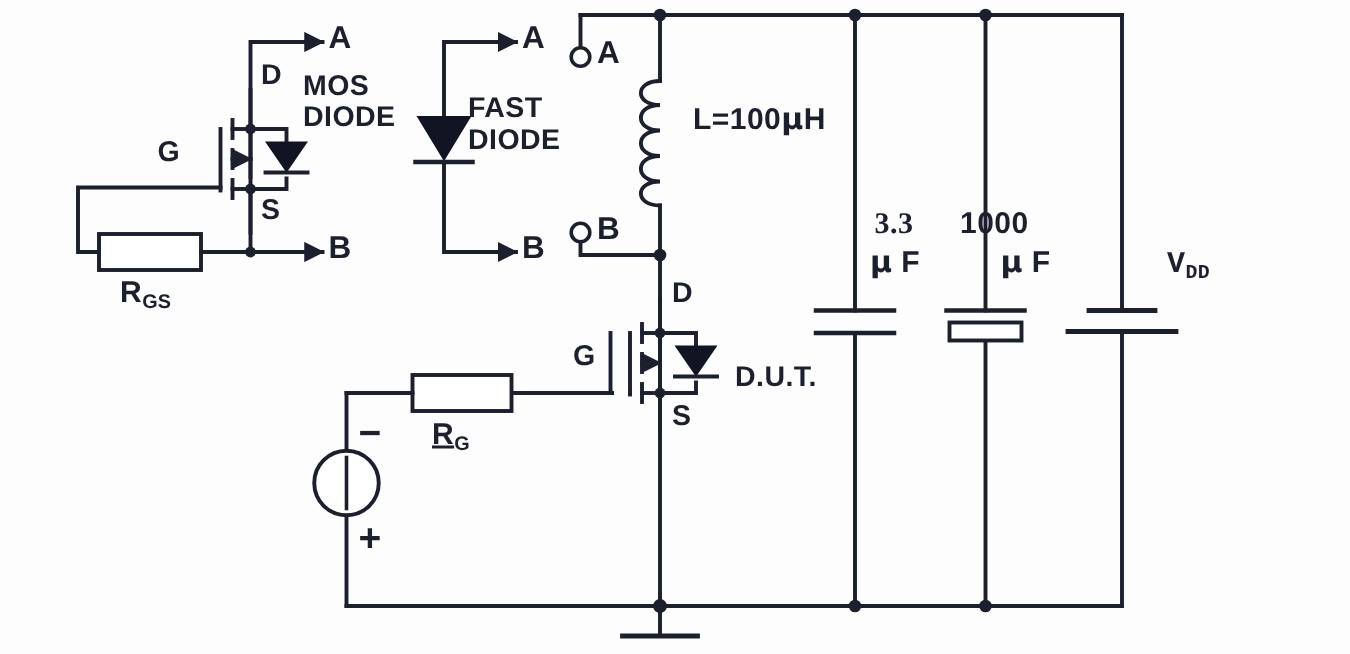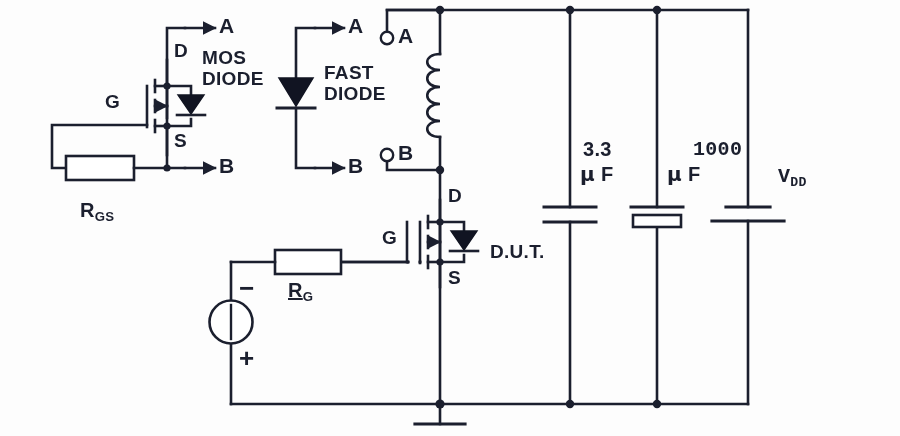--- a/index.html
+++ b/index.html
@@ -275,41 +275,44 @@
 
   <div class="lbl lbl-term" style="left:219px; top:15px;">A</div>
   <div class="lbl lbl-pin" style="left:174px; top:41px;">D</div>
   <div class="lbl lbl-pin" style="left:105px; top:92px;">G</div>
   <div class="lbl lbl-pin" style="left:174px; top:131px;">S</div>
   <div class="lbl lbl-term" style="left:219px; top:155px;">B</div>
   <div class="lbl lbl-part two-line" style="left:202px; top:47px;">
     <div>MOS</div>
     <div>DIODE</div>
   </div>
-  <div class="lbl lbl-val" style="left:80px; top:200px;">
+  <div class="lbl lbl-val" style="left:80px; top:185px;">
     <span>R</span><span class="sub">GS</span>
   </div>
 
   <div class="lbl lbl-term" style="left:348px; top:15px;">A</div>
   <div class="lbl lbl-term" style="left:348px; top:155px;">B</div>
-  <div class="lbl lbl-part two-line" style="left:324px; top:62px;">
+  <div class="lbl lbl-part two-line" style="left:312px; top:62px;">
     <div>FAST</div>
     <div>DIODE</div>
   </div>
 
   <div class="lbl lbl-term" style="left:398px; top:25px;">A</div>
   <div class="lbl lbl-term" style="left:398px; top:142px;">B</div>
 
-
-  <div class="lbl lbl-big" style="left:583px; top:139px;">3.3</div>
+  <div class="lbl lbl-val" style="left:462px; top:69px;">
+    <span>L=100</span><span class="mu">μ</span><span>H</span>
+  </div>
+
+  <div class="lbl lbl-big" style="left:583px; top:139px;font-family:Liberation Serif, serif;">3.3</div>
   <div class="lbl lbl-big" style="left:580px; top:164px;">
     <span class="mu">μ</span>&nbsp;<span>F</span>
   </div>
 
-  <div class="lbl lbl-big" style="left:693px; top:139px;font-family:Liberation Mono, monospace;">1000</div>
+  <div class="lbl lbl-big" style="left:640px; top:139px;">1000</div>
   <div class="lbl lbl-big" style="left:667px; top:164px;">
     <span class="mu">μ</span>&nbsp;<span>F</span>
   </div>
 
   <div class="lbl lbl-val" style="left:778px; top:166px;font-family:Liberation Mono, monospace;">
     <span>V</span><span class="sub">DD</span>
   </div>
 
   <div class="lbl lbl-pin" style="left:448px; top:186px;">D</div>
   <div class="lbl lbl-pin" style="left:382px; top:228px;">G</div>

